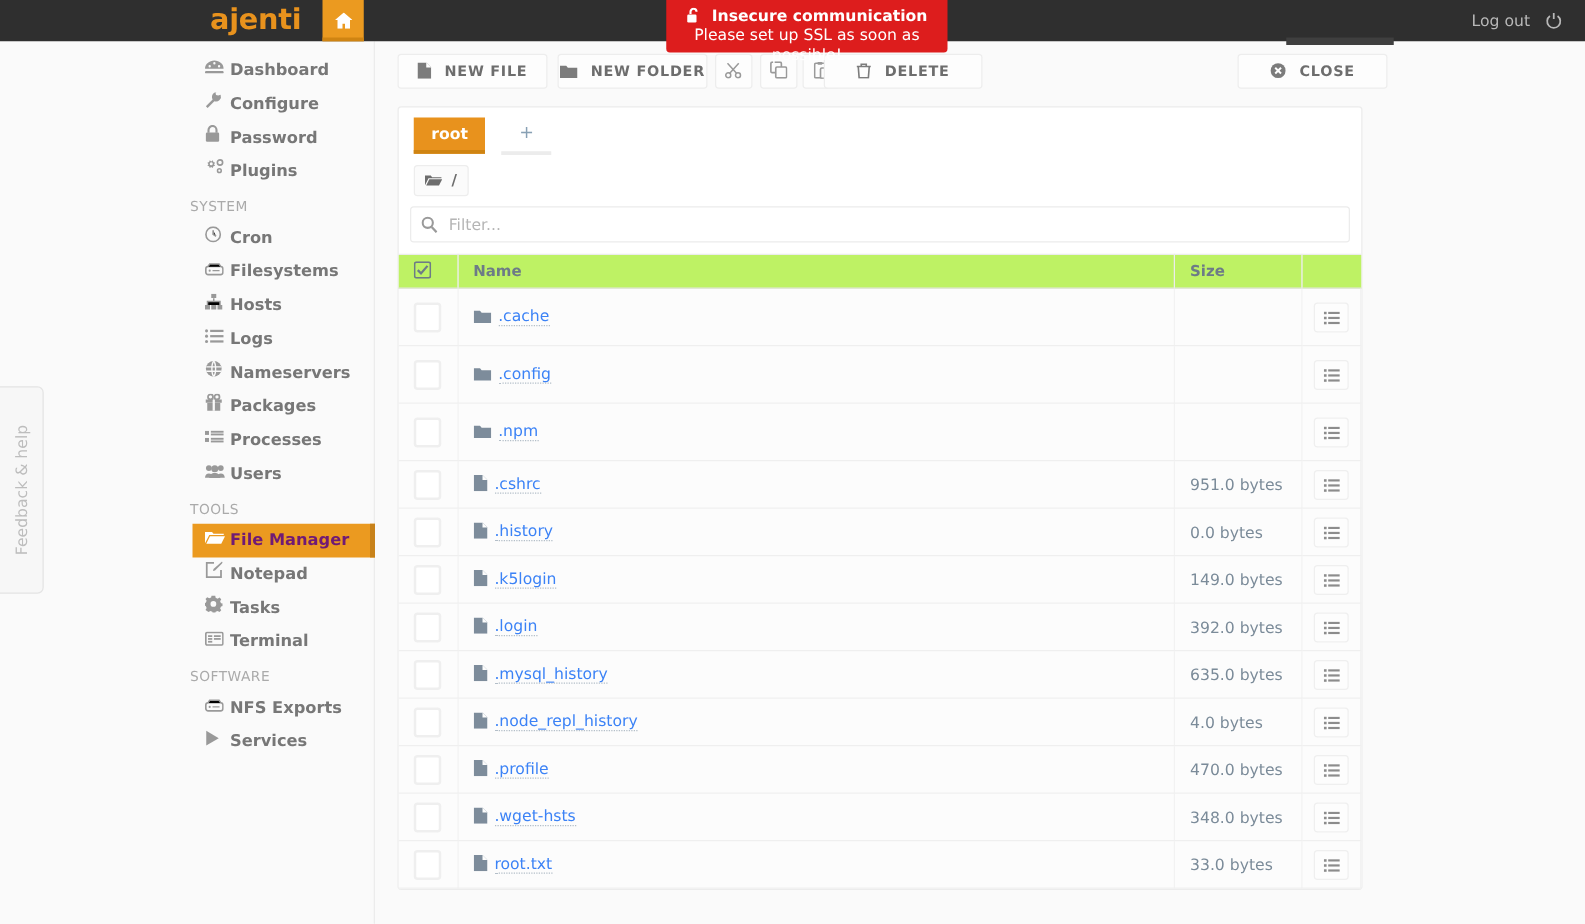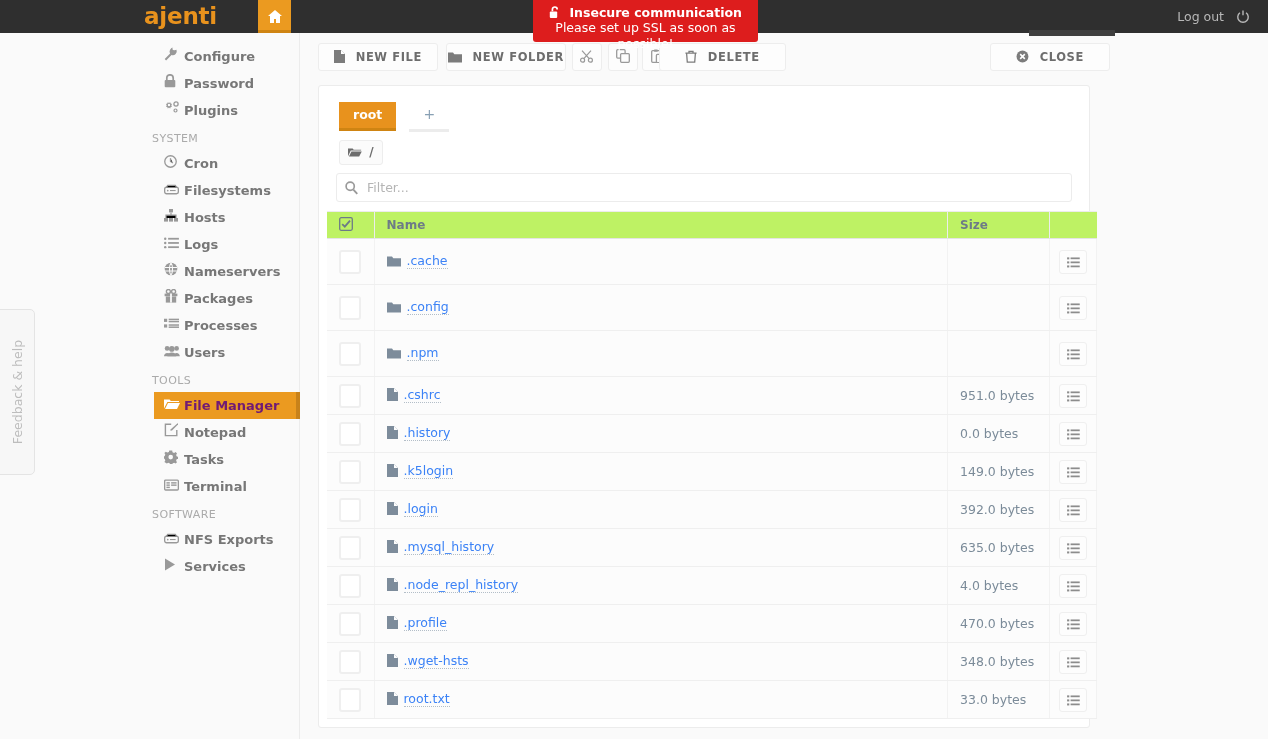--- a/index.html
+++ b/index.html
@@ -13,21 +13,21 @@
     color: #555;
   }
 
   
   .topbar {
     position: absolute; left: 0; top: 0; width: 1268px; height: 33px;
     background: #2f2f2f;
     z-index: 30;
   }
   .brand {
-    position: absolute; left: 144px; top: 0; height: 33px;
+    position: absolute; left: 168px; top: 0; height: 33px;
     line-height: 33px;
     font-size: 23px; font-weight: bold;
     color: #e8921d;
     letter-spacing: -0.2px;
     font-family: "DejaVu Sans", "Liberation Sans", sans-serif;
   }
   .home-btn {
     position: absolute; left: 258px; top: 0; width: 33px; height: 33px;
     background: #eb9a20;
     border-bottom: 3px solid #cf8412;
@@ -152,21 +152,21 @@
   #btn-delete    { left: 341px; width: 127px; }
   #btn-close     { left: 672px; width: 120px; }
 
   
   .panel {
     position: absolute; left: 18px; top: 52px;
     width: 772px;
     background: #fff;
     border: 1px solid #ececec;
     border-radius: 3px;
-    padding: 8px;
+    padding: 0;
   }
 
   .tabstrip {
     position: relative;
     height: 40px;
     padding: 8px 0 0 12px;
   }
   .tab-root {
     display: inline-block;
     background: #e8921d;
@@ -320,20 +320,29 @@
           <path fill="none" stroke="#fff" stroke-width="1.7" d="M3.4 5.2V3.4a2.4 2.4 0 0 1 4.8 0"></path>
           <rect x="0.8" y="5.6" width="7.4" height="6.4" rx="1" fill="#fff"></rect>
         </svg>
     </span><span>Insecure communication</span>
   </div>
   <div class="nt-sub">Please set up SSL as soon as possible!</div>
 </div>
 
 <div class="sidebar">
 
+  <div class="side-item">
+    <span class="si-ico">
+      <svg width="15" height="13" viewBox="0 0 16 13">
+          <path fill="#999" d="M8 1C3.6 1 0 4.1 0 8h16c0-3.9-3.6-7-8-7zm-4 6a1 1 0 110-2 1 1 0 010 2zm4-2.6a1 1 0 110-2 1 1 0 010 2zm4 2.6a1 1 0 110-2 1 1 0 010 2z"></path>
+          <rect y="10" width="16" height="2" rx="1" fill="#999"></rect>
+        </svg>
+    </span>
+    <span class="si-label">Dashboard</span>
+  </div>
 
   <div class="side-item">
     <span class="si-ico">
       <svg width="14" height="14" viewBox="0 0 14 14">
           <path fill="#999" d="M9.4.6a4 4 0 00-3.3 6l-5.4 5.4 1.4 1.4 5.4-5.4a4 4 0 005-5.2L10.6 3.3 8.8 2.9 8.4 1z"></path>
         </svg>
     </span>
     <span class="si-label">Configure</span>
   </div>
 

